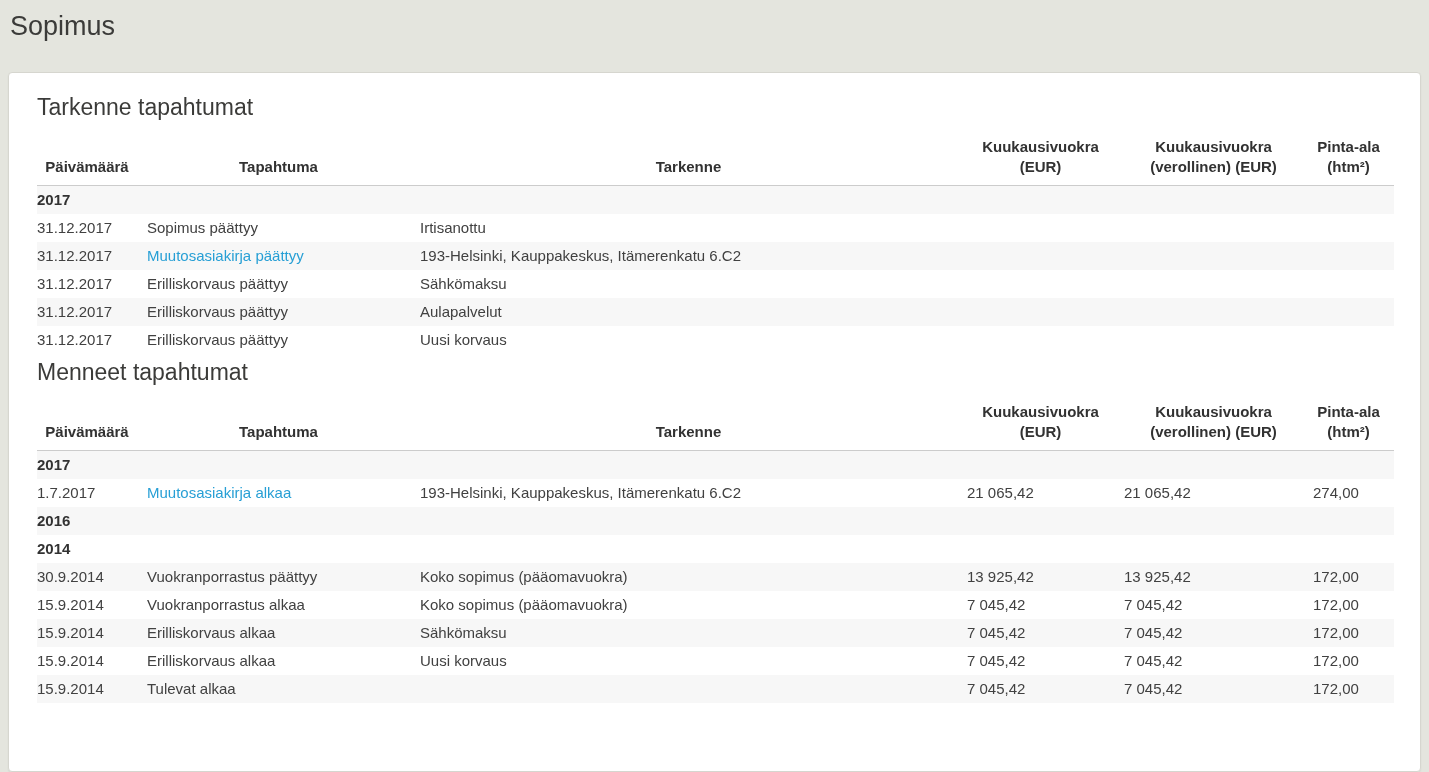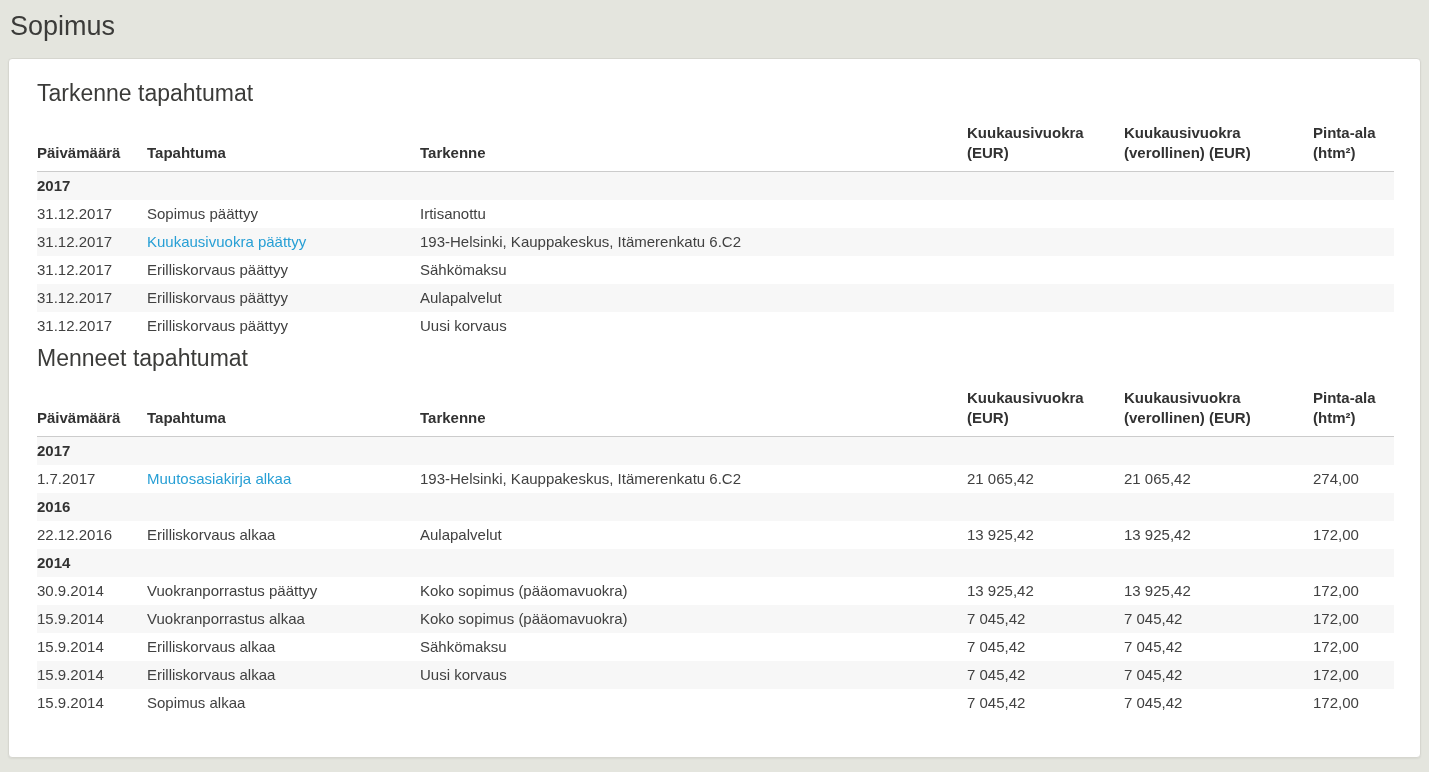--- a/index.html
+++ b/index.html
@@ -16,21 +16,21 @@
   *{box-sizing:border-box;}
   html,body{margin:0;padding:0;}
   body{
     width:1429px;height:772px;overflow:hidden;
     background:var(--page-bg);
     font-family:"Liberation Sans",sans-serif;
     color:var(--text);
   }
   .page-title{
     font-size:27px;font-weight:400;color:var(--heading);
-    margin:0;padding:8px 10px 14px 10px;line-height:36px;
+    margin:0;padding:8px 10px 28px 10px;line-height:36px;
   }
   .card{
     background:var(--card-bg);
     border:1px solid var(--card-border);
     border-radius:4px;
     box-shadow:0 1px 2px rgba(0,0,0,0.06);
     margin:0 8px;
     padding:16px 26px 30px 28px;
     height:700px;
     overflow:hidden;
@@ -38,21 +38,21 @@
   .section-heading{
     font-size:23px;font-weight:400;color:var(--heading);
     margin:4px 0 10px 0;line-height:28px;
   }
   .section + .section .section-heading{}
   table.events{
     border-collapse:collapse;width:100%;table-layout:fixed;
     font-size:15px;
   }
   table.events thead th{
-    text-align:left;vertical-align:bottom;
+    text-align:center;vertical-align:bottom;
     font-weight:700;color:var(--header-text);
     padding:6px 10px 8px 0;line-height:20px;
     border-bottom:1px solid var(--rule);
   }
   table.events tbody td{
     padding:5px 10px 5px 0;line-height:18px;
     white-space:nowrap;overflow:hidden;
   }
   table.events tbody tr:nth-child(odd){background:var(--stripe);}
   table.events tbody tr.year-row td{font-weight:700;color:var(--header-text);margin-top:17px;}
@@ -94,21 +94,21 @@
           <tr>
             <td class="date-cell">31.12.2017</td>
             <td class="event-cell">Sopimus päättyy</td>
             <td class="detail-cell">Irtisanottu</td>
             <td class="rent-cell"></td>
             <td class="rent-tax-cell"></td>
             <td class="area-cell"></td>
           </tr>
           <tr>
             <td class="date-cell">31.12.2017</td>
-            <td class="event-cell"><a class="event-link" href="#">Kuukausivuokra päättyy</a></td>
+            <td class="event-cell"><a class="event-link" href="#">Muutosasiakirja päättyy</a></td>
             <td class="detail-cell">193-Helsinki, Kauppakeskus, Itämerenkatu 6.C2</td>
             <td class="rent-cell"></td>
             <td class="rent-tax-cell"></td>
             <td class="area-cell"></td>
           </tr>
           <tr>
             <td class="date-cell">31.12.2017</td>
             <td class="event-cell">Erilliskorvaus päättyy</td>
             <td class="detail-cell">Sähkömaksu</td>
             <td class="rent-cell"></td>
@@ -164,28 +164,20 @@
             <td class="date-cell">1.7.2017</td>
             <td class="event-cell"><a class="event-link" href="#">Muutosasiakirja alkaa</a></td>
             <td class="detail-cell">193-Helsinki, Kauppakeskus, Itämerenkatu 6.C2</td>
             <td class="rent-cell">21 065,42</td>
             <td class="rent-tax-cell">21 065,42</td>
             <td class="area-cell">274,00</td>
           </tr>
           <tr class="year-row">
             <td colspan="6">2016</td>
           </tr>
-          <tr>
-            <td class="date-cell">22.12.2016</td>
-            <td class="event-cell">Erilliskorvaus alkaa</td>
-            <td class="detail-cell">Aulapalvelut</td>
-            <td class="rent-cell">13 925,42</td>
-            <td class="rent-tax-cell">13 925,42</td>
-            <td class="area-cell">172,00</td>
-          </tr>
           <tr class="year-row">
             <td colspan="6">2014</td>
           </tr>
           <tr>
             <td class="date-cell">30.9.2014</td>
             <td class="event-cell">Vuokranporrastus päättyy</td>
             <td class="detail-cell">Koko sopimus (pääomavuokra)</td>
             <td class="rent-cell">13 925,42</td>
             <td class="rent-tax-cell">13 925,42</td>
             <td class="area-cell">172,00</td>
@@ -209,21 +201,21 @@
           <tr>
             <td class="date-cell">15.9.2014</td>
             <td class="event-cell">Erilliskorvaus alkaa</td>
             <td class="detail-cell">Uusi korvaus</td>
             <td class="rent-cell">7 045,42</td>
             <td class="rent-tax-cell">7 045,42</td>
             <td class="area-cell">172,00</td>
           </tr>
           <tr>
             <td class="date-cell">15.9.2014</td>
-            <td class="event-cell">Sopimus alkaa</td>
+            <td class="event-cell">Tulevat alkaa</td>
             <td class="detail-cell"></td>
             <td class="rent-cell">7 045,42</td>
             <td class="rent-tax-cell">7 045,42</td>
             <td class="area-cell">172,00</td>
           </tr>
         </tbody>
     </table>
   </div>
 
 </div>

